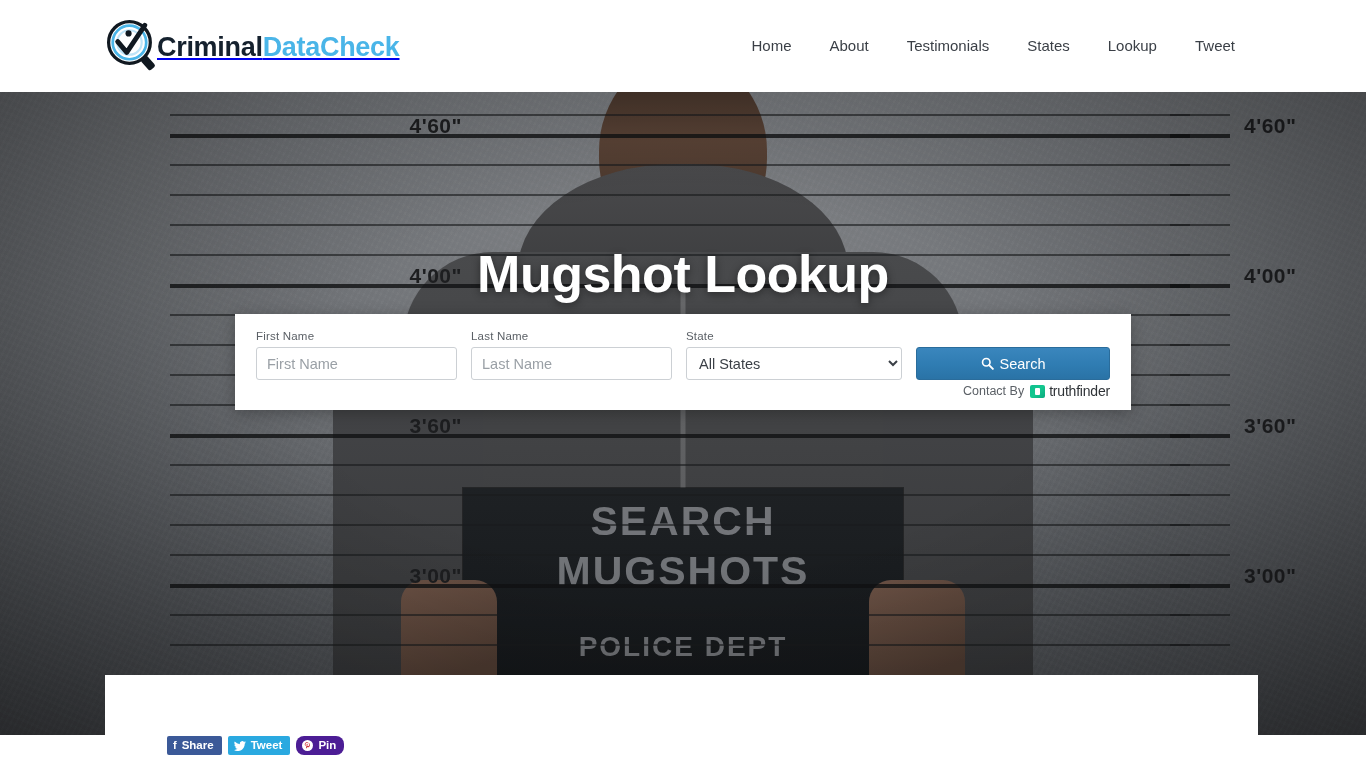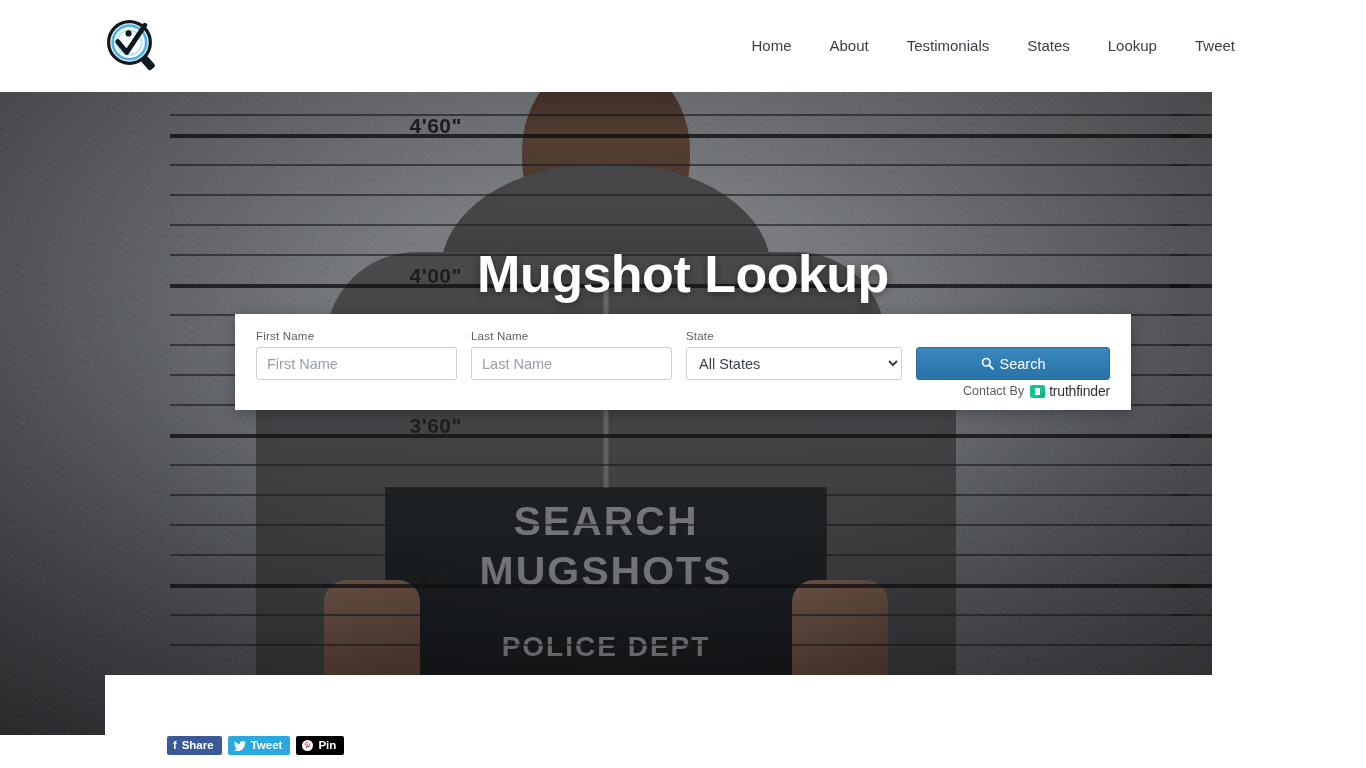--- a/index.html
+++ b/index.html
@@ -37,21 +37,21 @@
     display: flex; align-items: center; gap: 0px;
   }
   .nav-item {
     color: #3a3f46; font-size: 15px; text-decoration: none;
     padding: 0 19px; line-height: 26px; white-space: nowrap;
   }
 
   
   .hero {
     position: absolute; top: 92px; left: 0;
-    width: 1212px; height: 643px;
+    width: 1366px; height: 643px;
     overflow: hidden;
     background: #575a5e;
   }
   .hero-photo { position: absolute; inset: 0; }
   
   .wall {
     position: absolute; inset: 0;
     background:
       radial-gradient(ellipse 70% 90% at 50% 35%, rgba(150,152,156,0.55) 0%, rgba(90,92,96,0.1) 55%, rgba(40,41,44,0.35) 100%),
       linear-gradient(180deg, #75787c 0%, #6c6f73 30%, #5e6165 60%, #4a4d51 100%);
@@ -251,40 +251,43 @@
   .share-btn {
     height: 19px; border-radius: 2px;
     display: flex; align-items: center; gap: 5px;
     padding: 0 8px 0 6px; cursor: pointer;
     color: #ffffff; font-size: 11.5px; font-weight: bold;
     font-family: "Liberation Sans", sans-serif;
     line-height: 19px;
   }
   .share-fb { background: #3b5998; }
   .share-tw { background: #2aa9e0; }
-  .share-pi { background: #000000; }
+  .share-pi { background: #4c1d95; border-radius: 8px; }
   .share-ic { font-size: 11px; font-weight: bold; }
   .pg-bottom-fill {
     position: absolute; left: 0; top: 735px; width: 1366px; height: 33px;
     background: #ffffff; z-index: 10;
   }
 </style>
 </head>
 <body>
 
 <div class="site-header">
   <a class="logo-wrap" href="#">
     <svg class="logo-mark" viewBox="0 0 64 64">
       <circle cx="27" cy="27" r="23" fill="none" stroke="#101820" stroke-width="3.6"></circle>
       <circle cx="27" cy="27" r="18.5" fill="none" stroke="#4ab5e8" stroke-width="3"></circle>
       <circle cx="27" cy="27" r="13.5" fill="none" stroke="#bfe4f7" stroke-width="2.4"></circle>
       <circle cx="26" cy="17" r="3.4" fill="#101820"></circle>
       <path d="M14 26 L24 38 L44 8" fill="none" stroke="#101820" stroke-width="5.4" stroke-linecap="round" stroke-linejoin="round"></path>
       <rect x="43" y="42" width="9" height="16" rx="2.5" transform="rotate(-42 47 50)" fill="#101820"></rect>
     </svg>
+    <span class="logo-text">
+      <span class="lt-dark">Criminal</span><span class="lt-blue">DataCheck</span>
+    </span>
   </a>
 
   <nav class="main-nav">
     <a class="nav-item" href="#">Home</a>
     <a class="nav-item" href="#">About</a>
     <a class="nav-item" href="#">Testimonials</a>
     <a class="nav-item" href="#">States</a>
     <a class="nav-item" href="#">Lookup</a>
     <a class="nav-item" href="#">Tweet</a>
   </nav>

